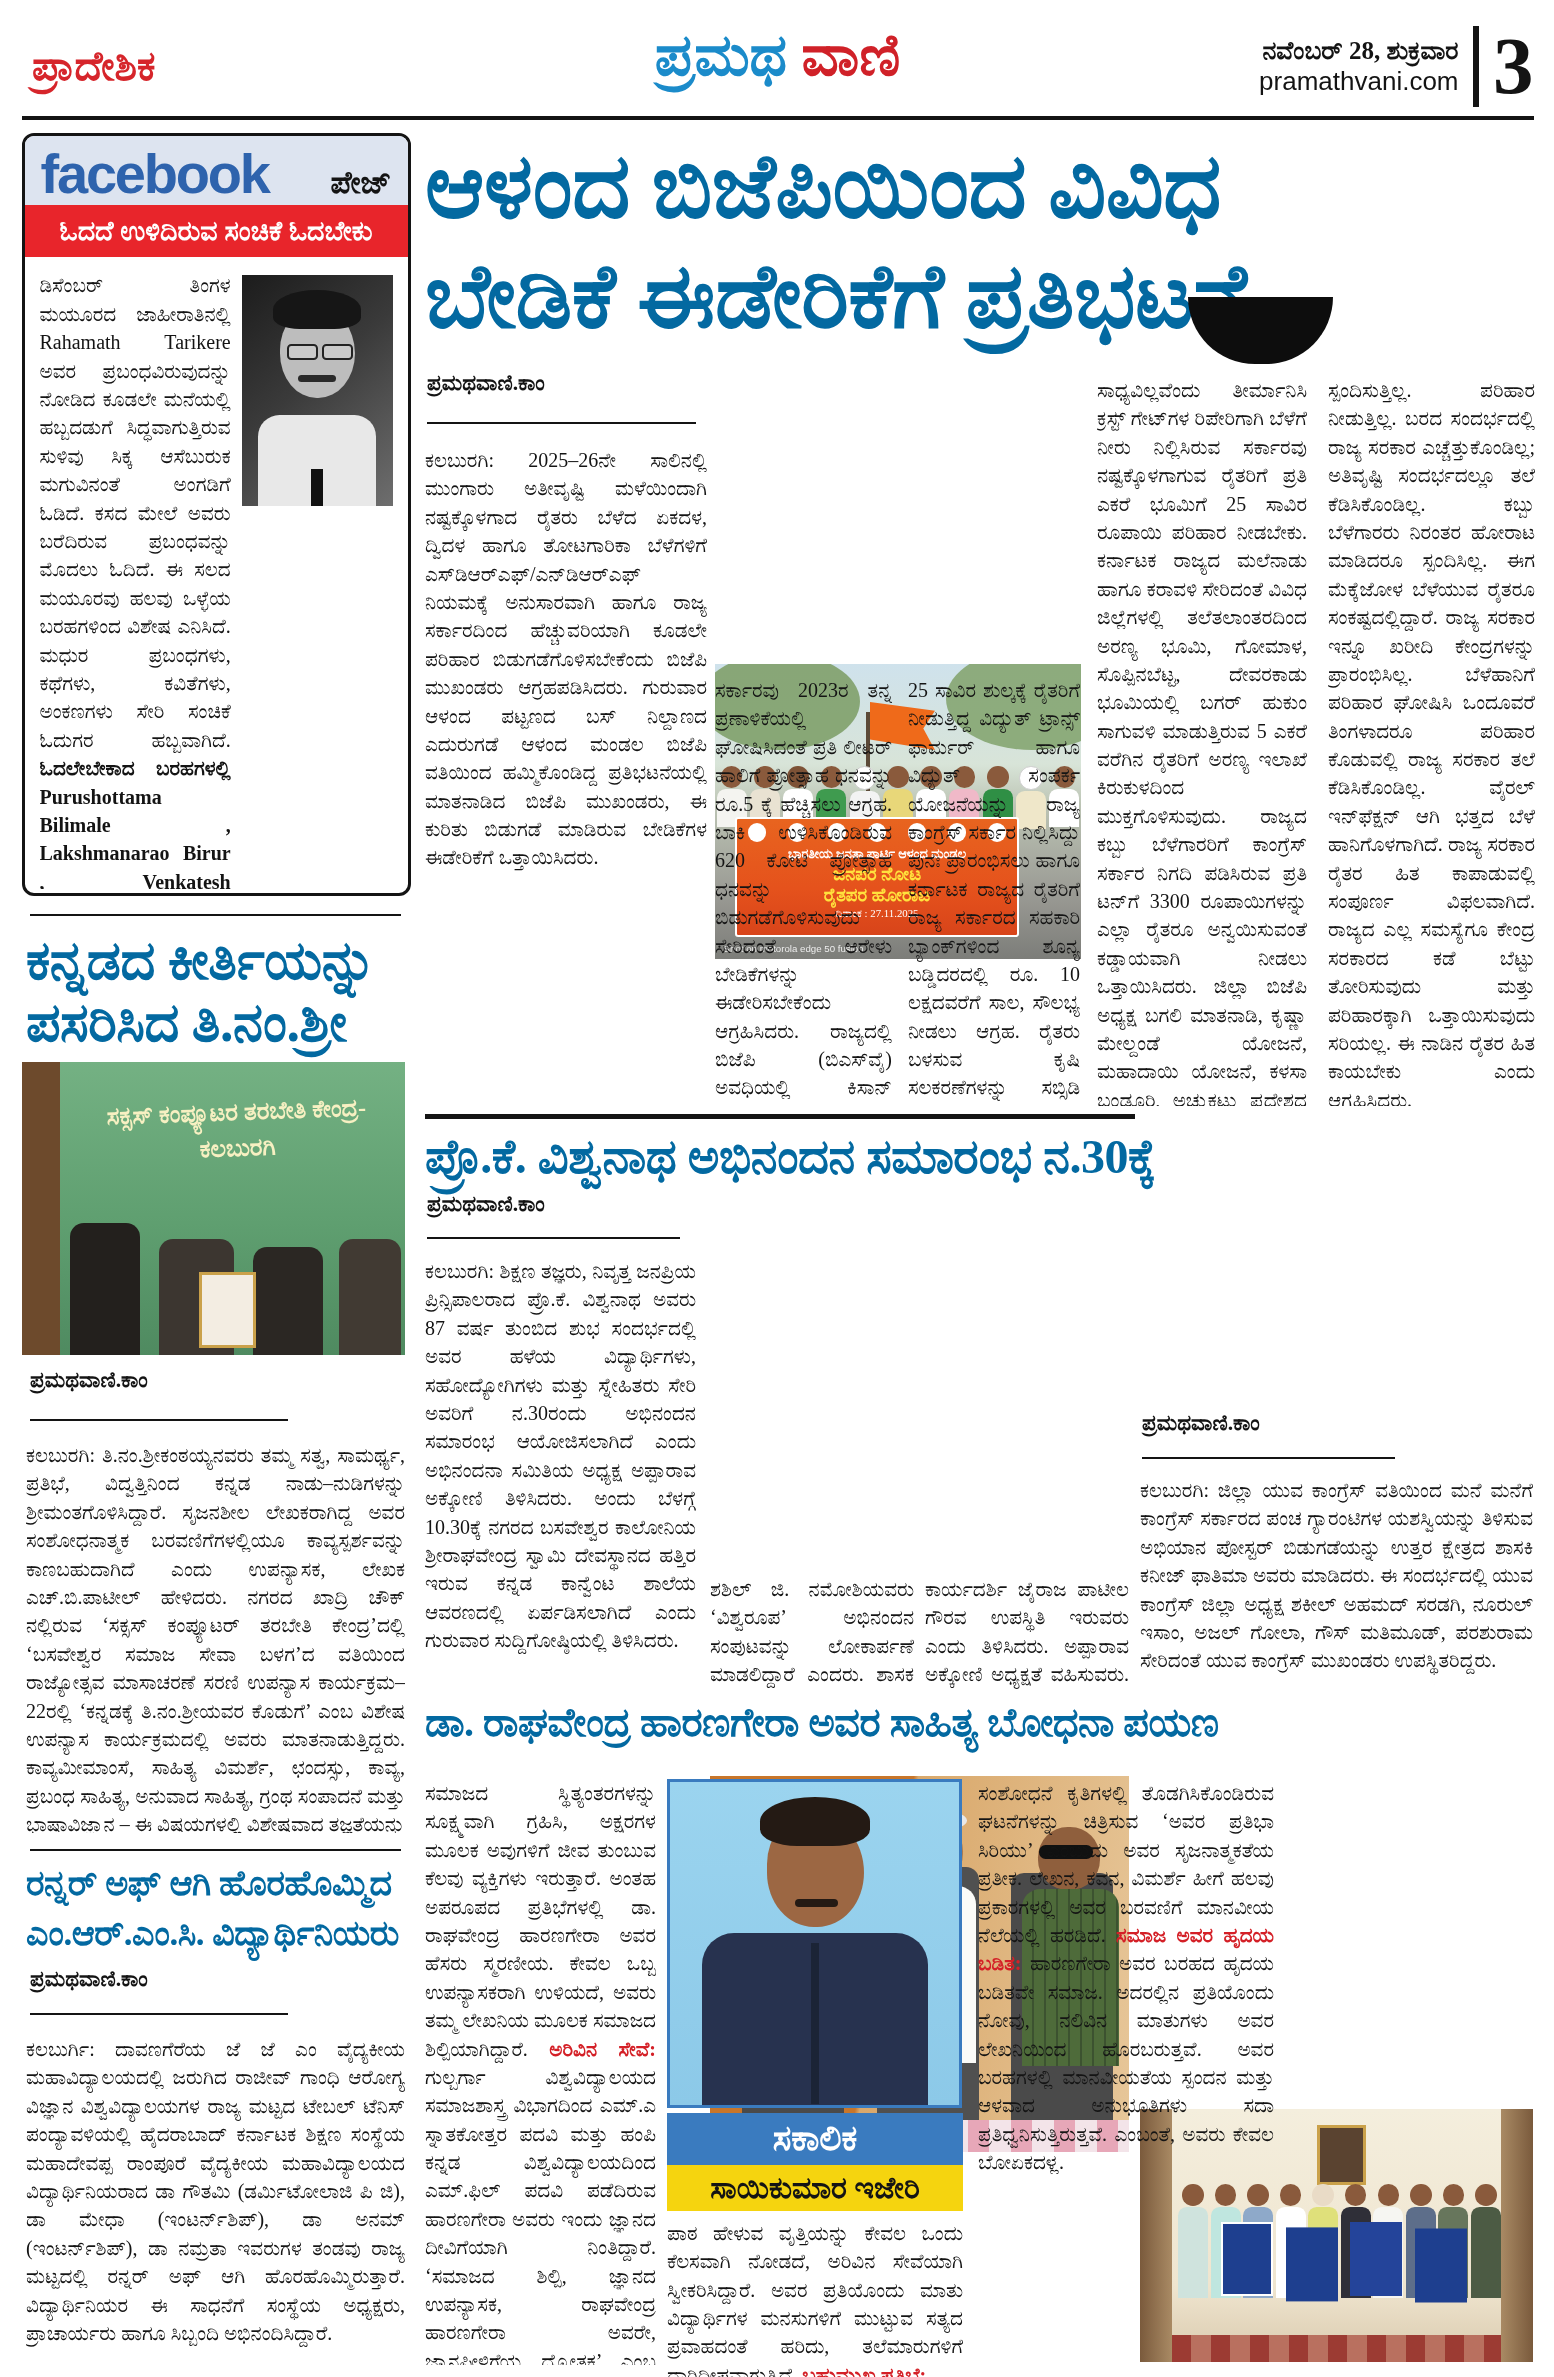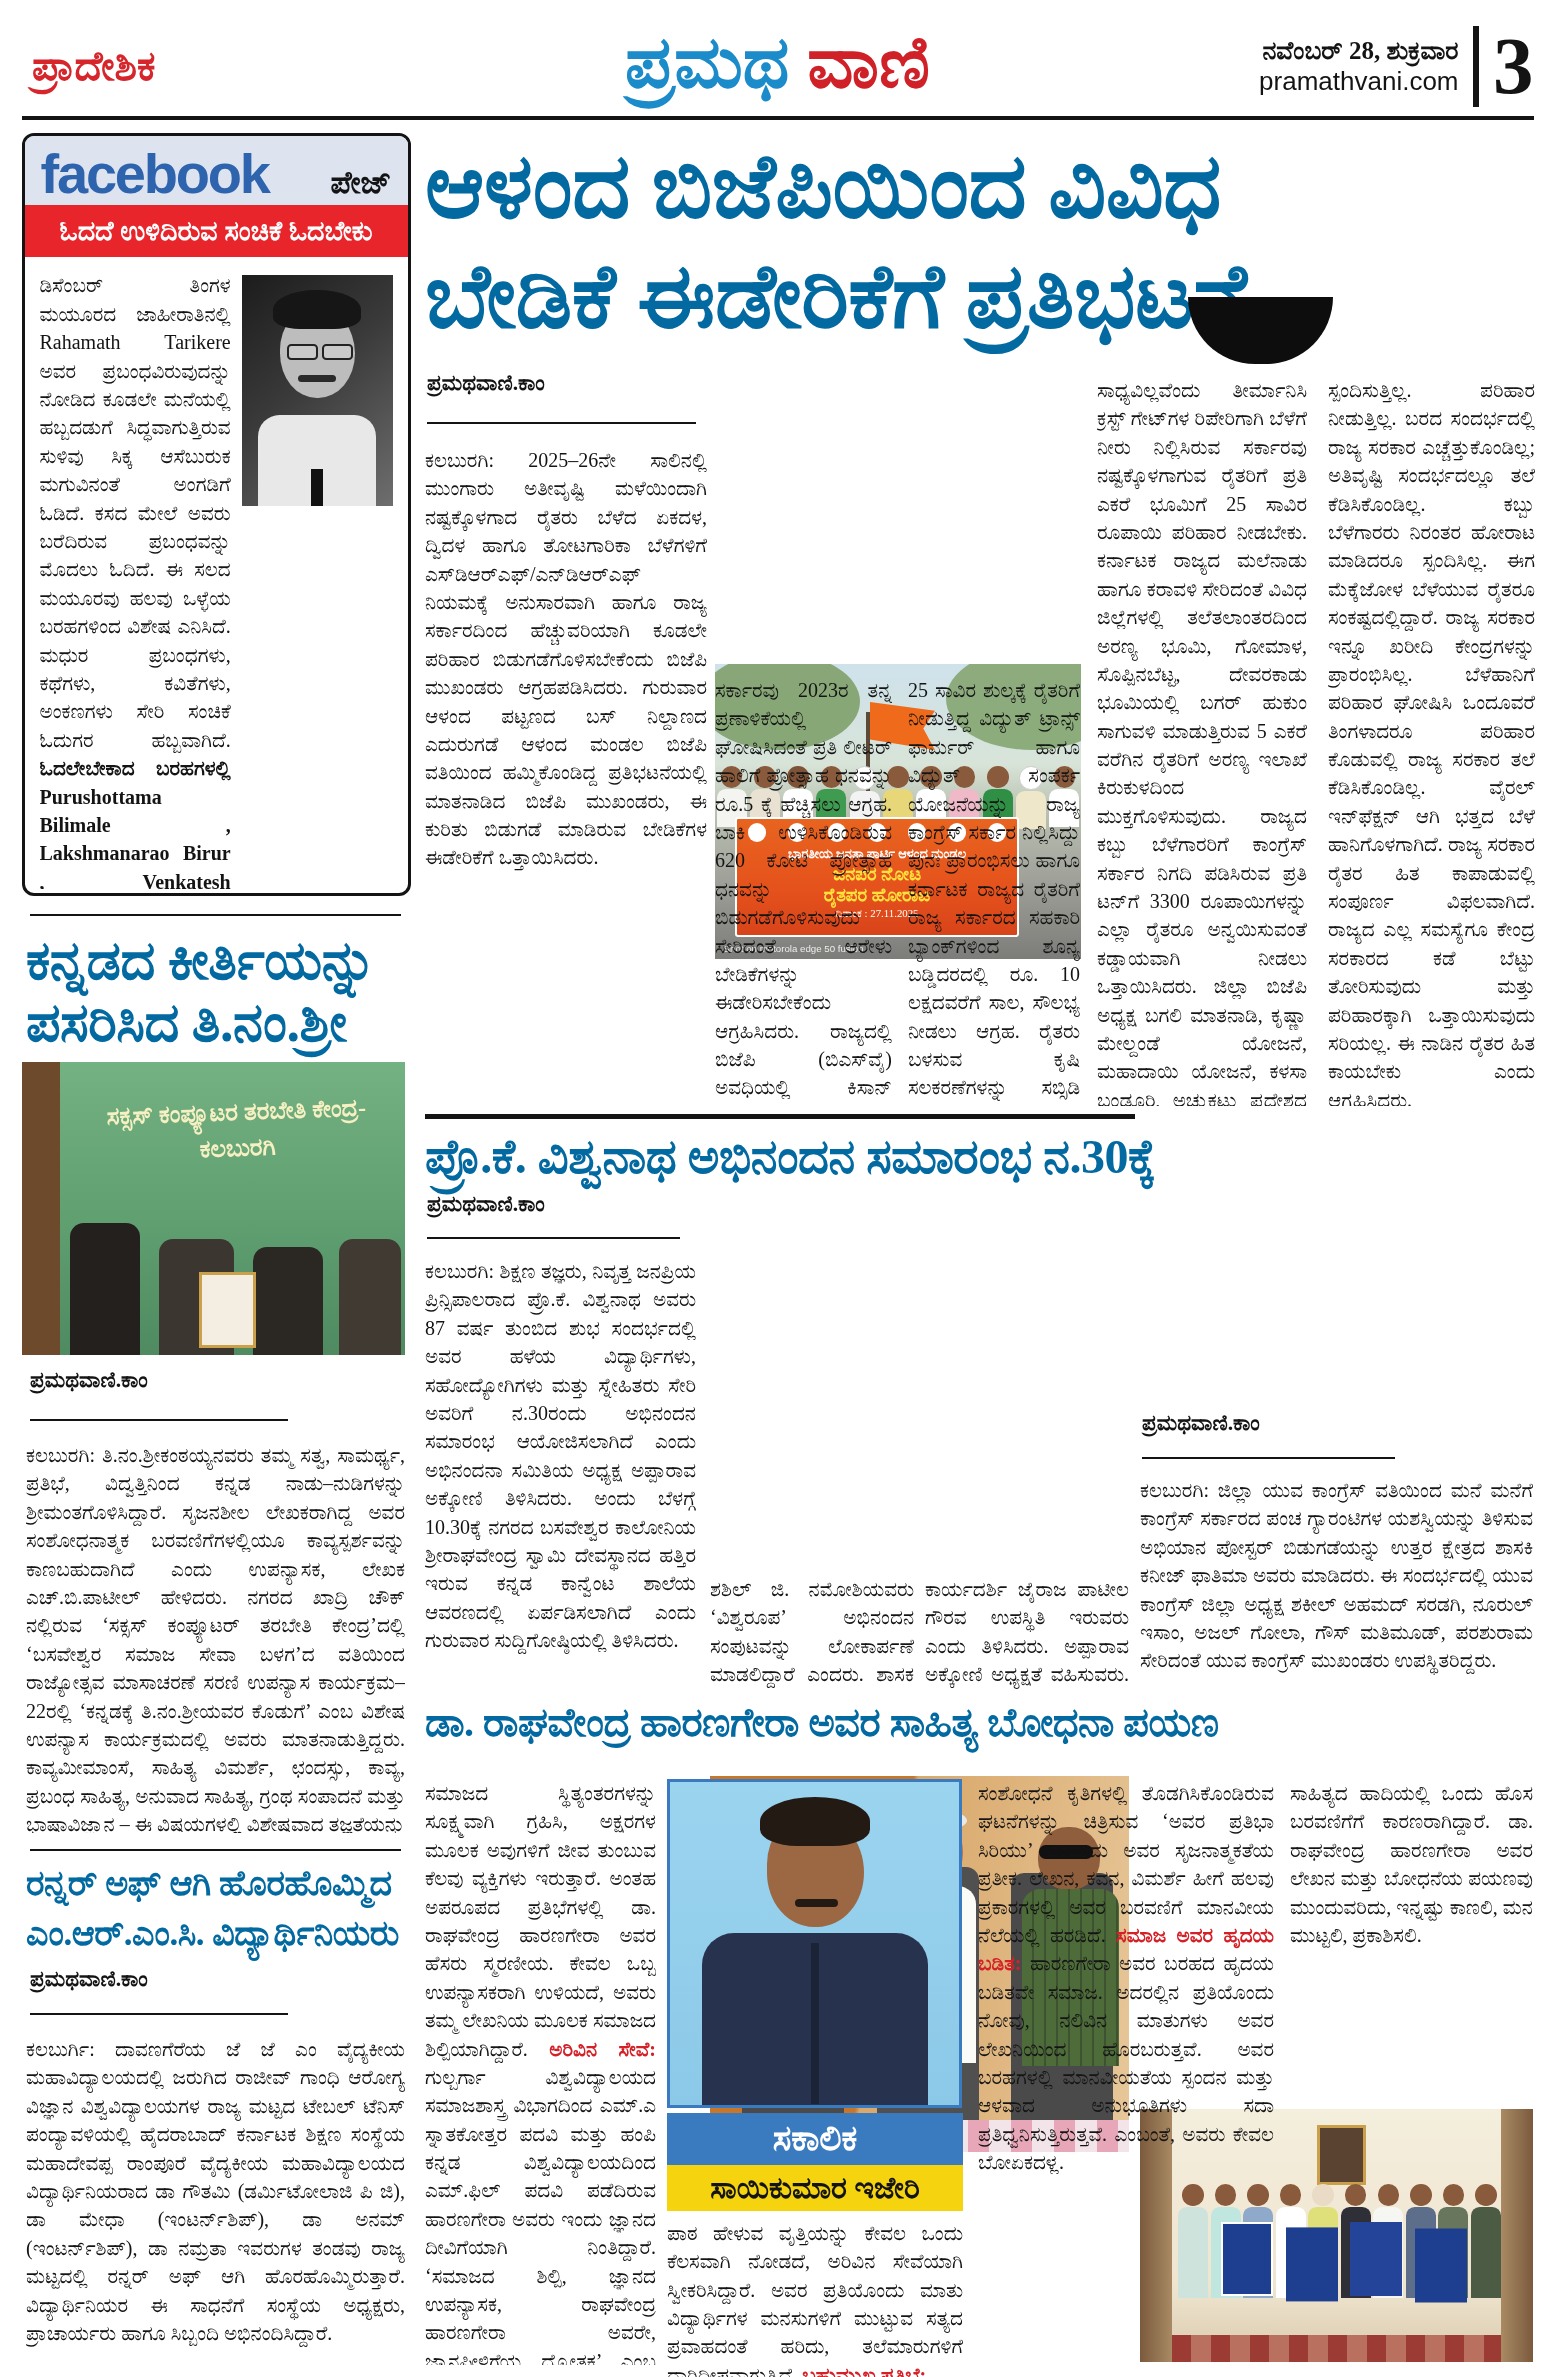--- a/index.html
+++ b/index.html
@@ -7,21 +7,21 @@
         font-family:"Liberation Serif", serif;color:#141414;overflow:hidden;}
   .abs{position:absolute;}
   .bt{font-size:20px;line-height:1.42;text-align:justify;overflow:hidden;}
   .byline{font-weight:bold;font-size:21.5px;}
   .rule{border-top:2.2px solid #141414;}
   .thick{background:#141414;}
   .subhead{color:#d42027;font-weight:bold;}
   .hl{font-weight:900;color:#0369a1;letter-spacing:-0.5px;white-space:nowrap;}
   
   .region{font-size:41px;font-weight:900;color:#d6252b;}
-  .mast{font-size:72px;font-weight:900;white-space:nowrap;}
+  .mast{font-size:58px;font-weight:900;white-space:nowrap;}
   .mast .w1{color:#1b8bca;}
   .mast .w2{color:#d02128;}
   .dateblock{display:flex;align-items:center;gap:14px;}
   .dlines{text-align:right;font-weight:bold;}
   .dline1{font-size:25px;}
   .dline2{font-size:26px;font-family:"Liberation Sans",sans-serif;font-weight:normal;}
   .vbar{width:6.5px;height:81px;background:#141414;}
   .pageno{font-size:81px;font-weight:900;line-height:1;}
   
   .fbbox{border:3.2px solid #141414;border-radius:12px;overflow:hidden;background:#fff;}
@@ -294,16 +294,15 @@
       <span class="subhead">ಬಹುಮುಖ ಪ್ರತಿಭೆ:</span>
     </div>
   </div>
 
   <div class="abs bt" style="left:978px;top:1779px;width:296px;height:586px;">
     <span>ಸಂಶೋಧನೆ ಕೃತಿಗಳಲ್ಲಿ ತೊಡಗಿಸಿಕೊಂಡಿರುವ ಘಟನೆಗಳನ್ನು ಚಿತ್ರಿಸುವ ‘ಅವರ ಪ್ರತಿಭಾ ಸಿರಿಯು’ ಎಂಬುದು ಅವರ ಸೃಜನಾತ್ಮಕತೆಯ ಪ್ರತೀಕ. ಲೇಖನ, ಕವನ, ವಿಮರ್ಶೆ ಹೀಗೆ ಹಲವು ಪ್ರಕಾರಗಳಲ್ಲಿ ಅವರ ಬರವಣಿಗೆ ಮಾನವೀಯ ನೆಲೆಯಲ್ಲಿ ಹರಡಿದೆ.</span>
     <span class="subhead">ಸಮಾಜ ಅವರ ಹೃದಯ ಬಡಿತ:</span>
     <span>ಹಾರಣಗೇರಾ ಅವರ ಬರಹದ ಹೃದಯ ಬಡಿತವೇ ಸಮಾಜ. ಅದರಲ್ಲಿನ ಪ್ರತಿಯೊಂದು ನೋವು, ನಲಿವಿನ ಮಾತುಗಳು ಅವರ ಲೇಖನಿಯಿಂದ ಹೊರಬರುತ್ತವೆ. ಅವರ ಬರಹಗಳಲ್ಲಿ ಮಾನವೀಯತೆಯ ಸ್ಪಂದನ ಮತ್ತು ಆಳವಾದ ಅನುಭೂತಿಗಳು ಸದಾ ಪ್ರತಿಧ್ವನಿಸುತ್ತಿರುತ್ತವೆ. ಎಂಬಂತೆ, ಅವರು ಕೇವಲ ಬೋಏಕದಳ್ಲ.</span>
   </div>
 
-  <div class="abs bt" style="left:1290px;top:1779px;width:243px;height:226px;">ಸಾಹಿತ್ಯದ ಹಾದಿಯಲ್ಲಿ ಒಂದು ಹೊಸ ಬರವಣಿಗೆಗೆ ಕಾರಣರಾಗಿದ್ದಾರೆ. ಡಾ. ರಾಘವೇಂದ್ರ ಹಾರಣಗೇರಾ ಅವರ ಲೇಖನ ಮತ್ತು ಬೋಧನೆಯ ಪಯಣವು ಮುಂದುವರಿದು, ಇನ್ನಷ್ಟು ಕಾಣಲಿ, ಮನ ಮುಟ್ಟಲಿ, ಪ್ರಕಾಶಿಸಲಿ.</div>
 
 </div>
 
 
 </body></html>

